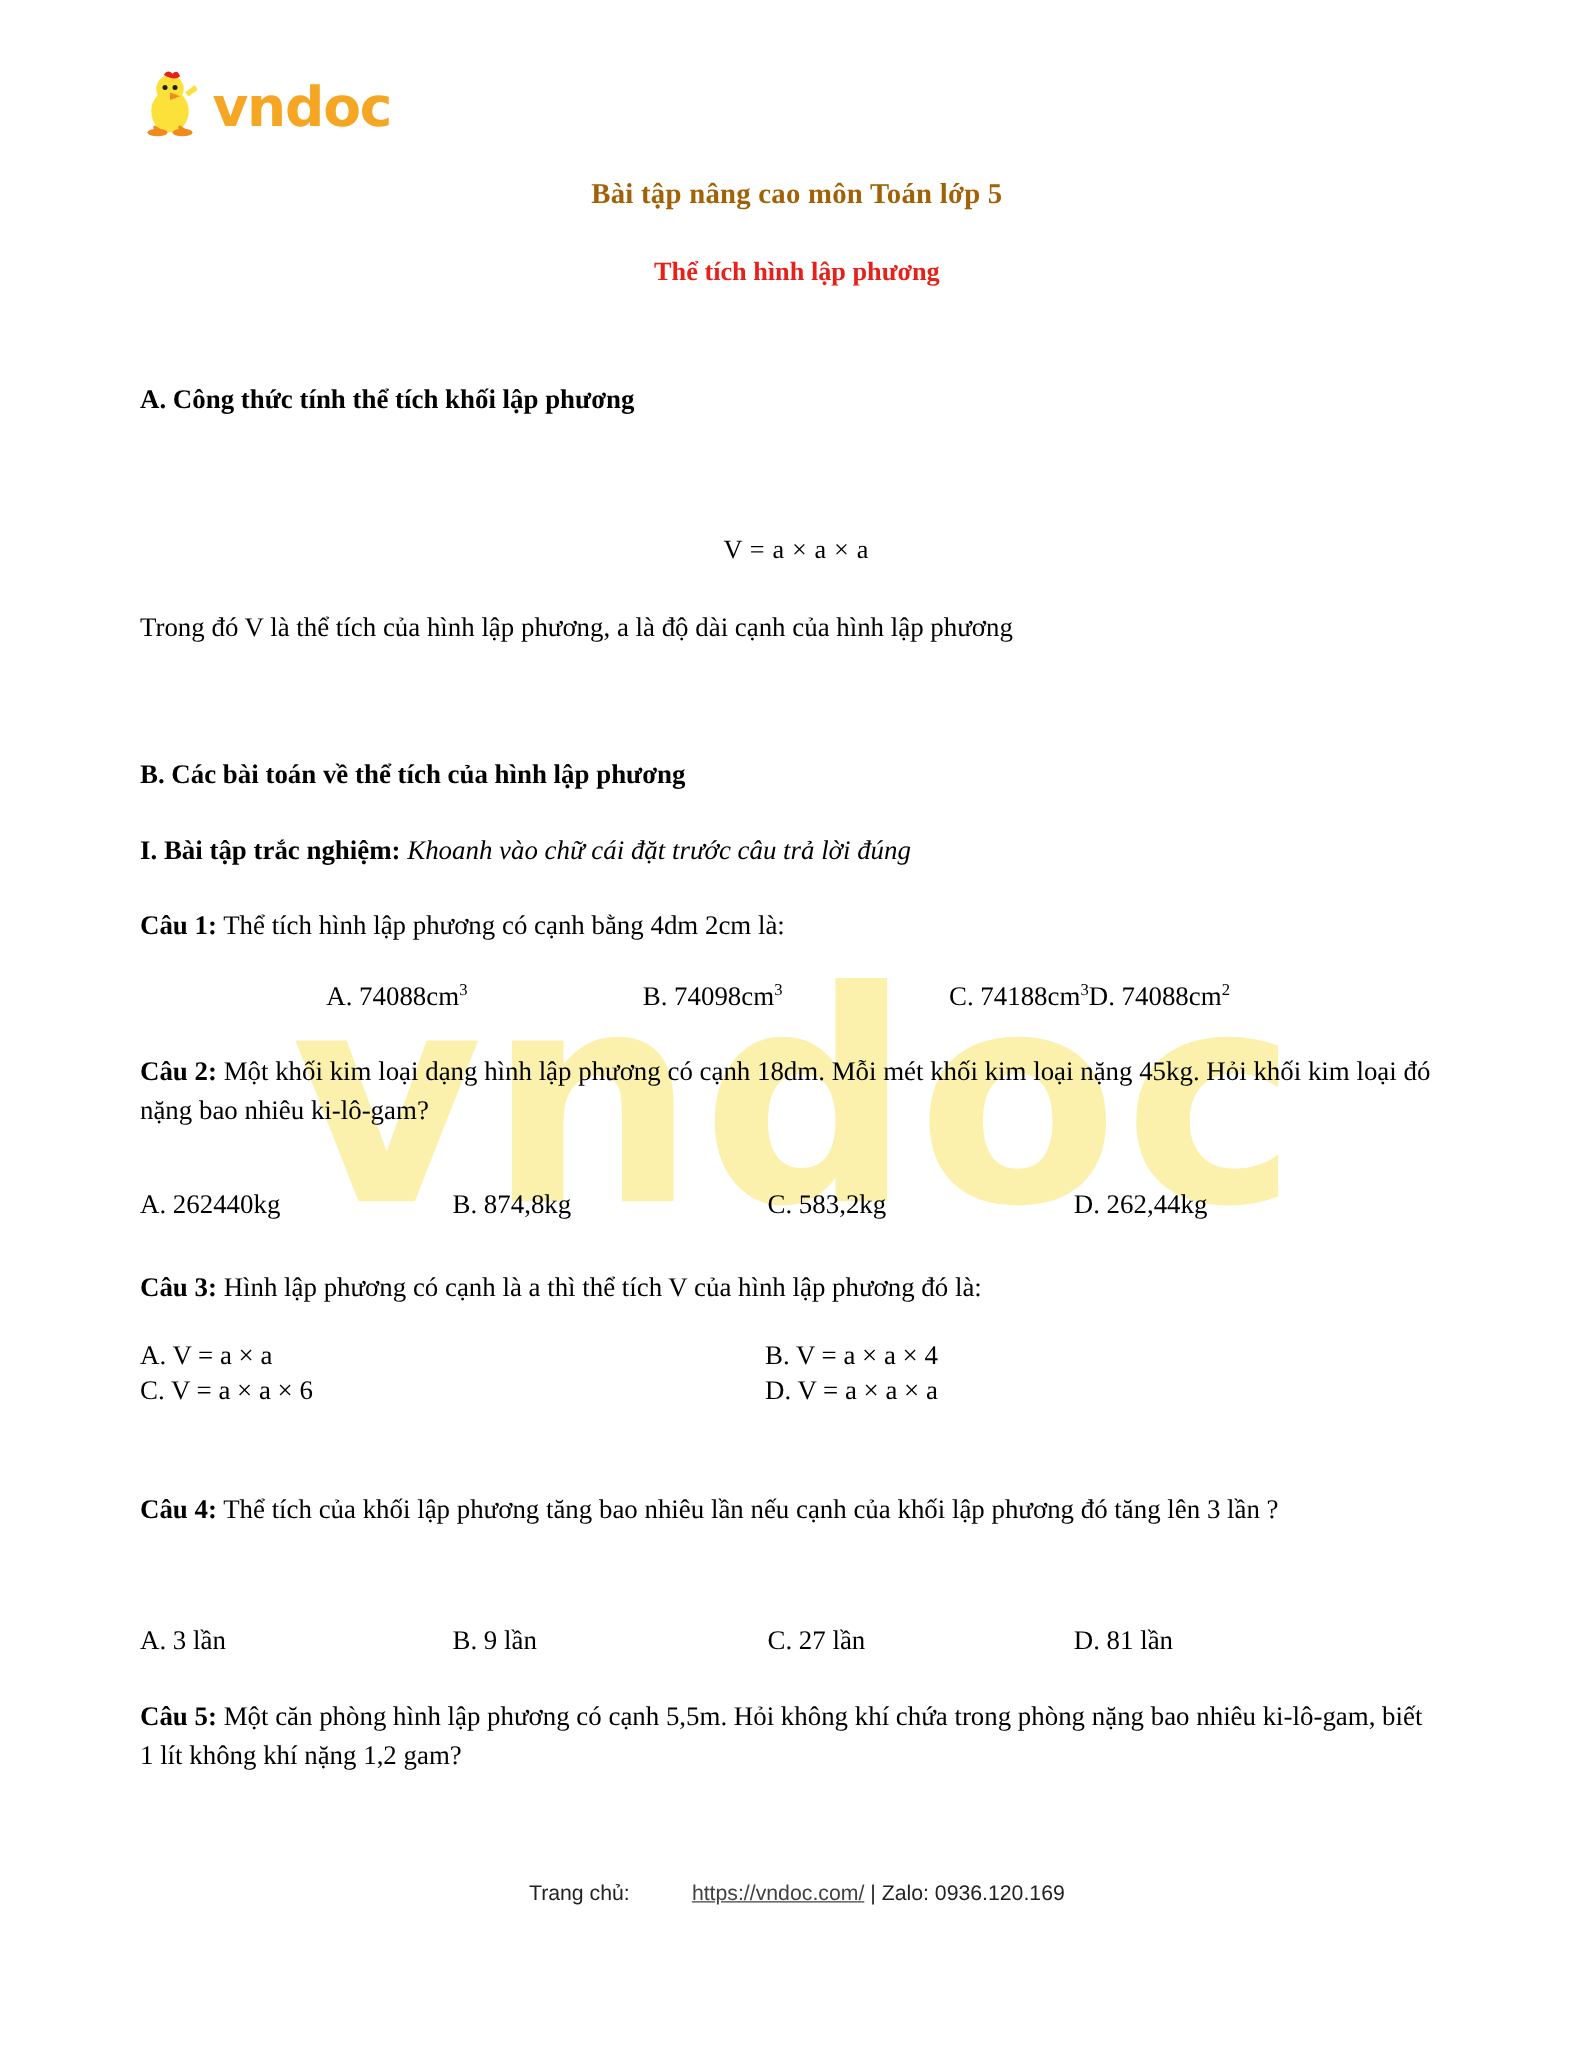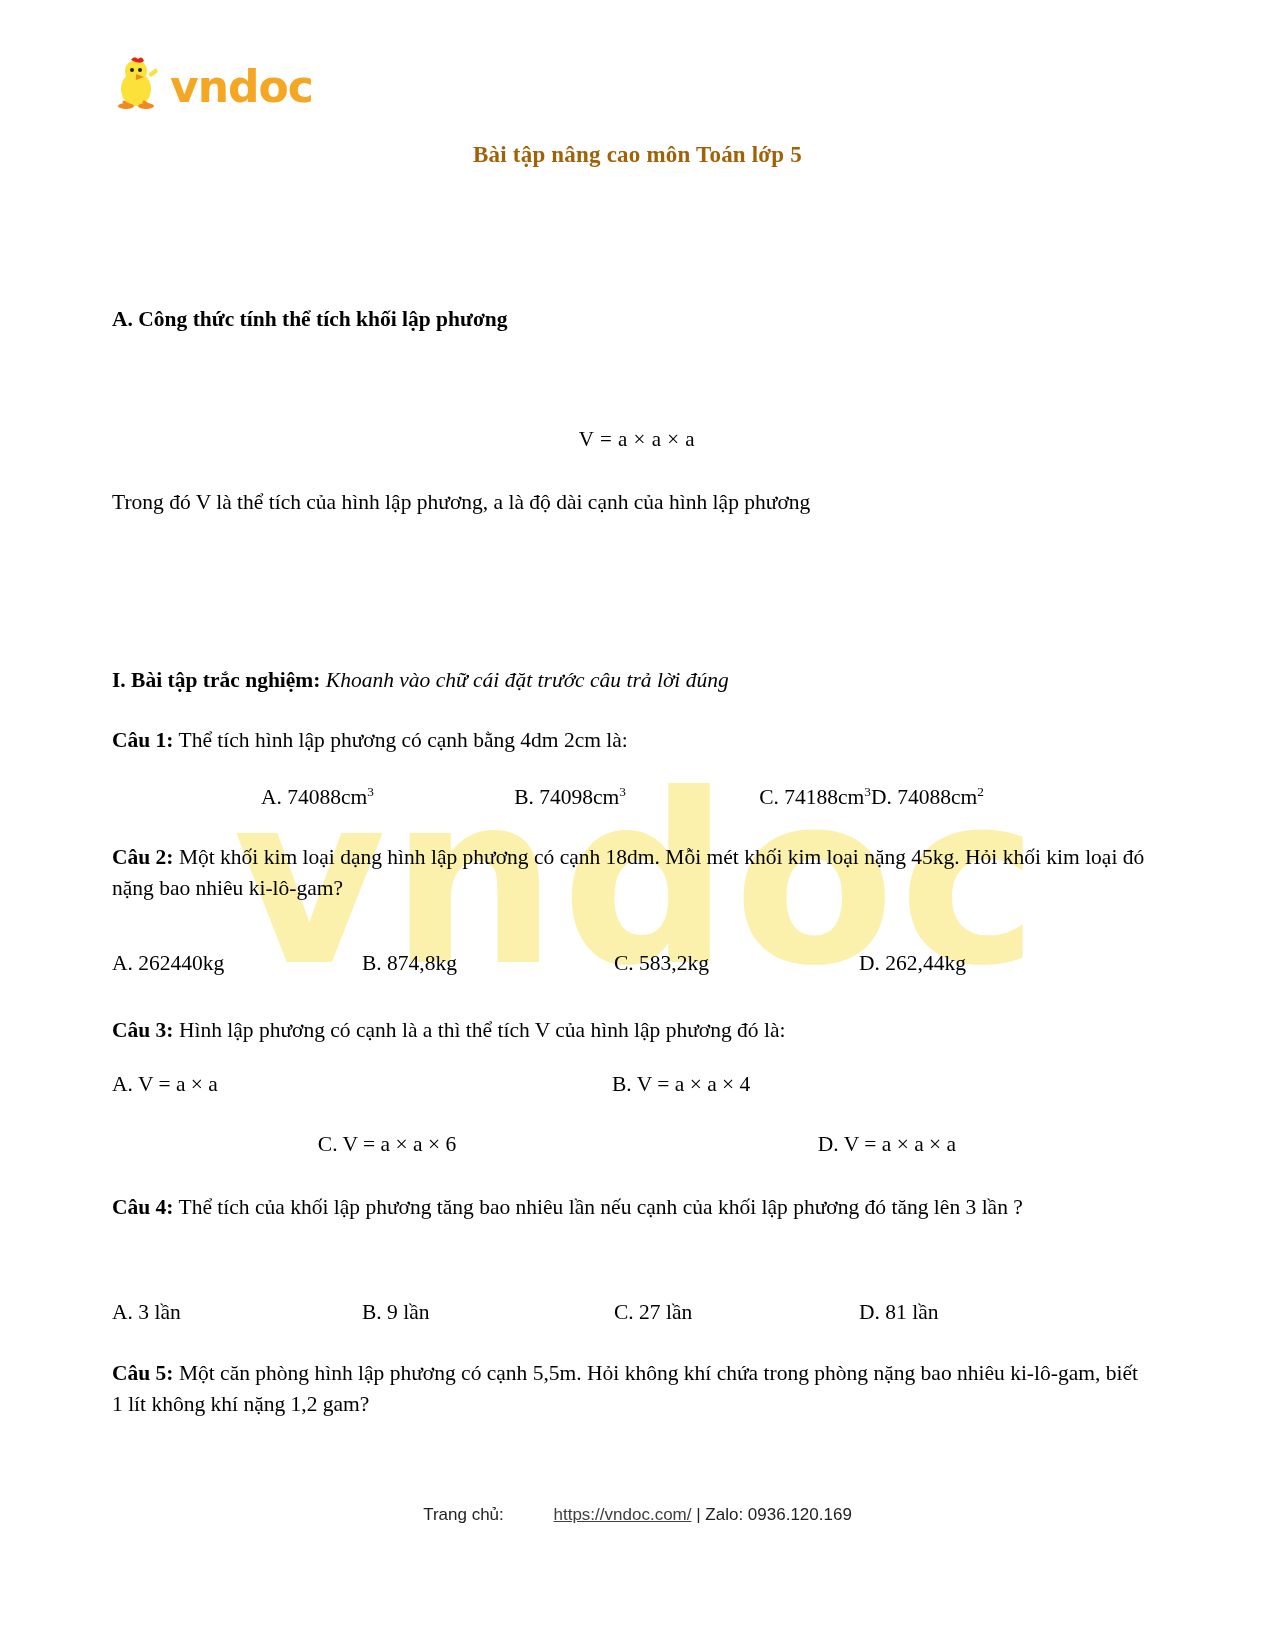--- a/index.html
+++ b/index.html
@@ -167,32 +167,34 @@
           <path d="M12 48 l6 4 m14 -4 l6 4" stroke="#f08a1e" stroke-width="3" fill="none" stroke-linecap="round"></path>
           <ellipse cx="14" cy="52" rx="8" ry="3" fill="#f08a1e"></ellipse>
           <ellipse cx="34" cy="52" rx="8" ry="3" fill="#f08a1e"></ellipse>
         </svg>
       </span>
       <span class="logo-word">vndoc</span>
     </div>
   </div>
 
   <div class="doc-title">Bài tập nâng cao môn Toán lớp 5</div>
+  <div class="doc-subtitle">Thể tích hình lập phương</div>
 
 </div>
 
 <div class="page" style="position:absolute; top:0; left:0; height:1650px; padding:0 48px;">
 
   <div class="block section-head" style="top:307px; left:112px; width:1050px;">A. Công thức tính thể tích khối lập phương</div>
 
 
   <div class="block formula" style="top:427px; left:112px; width:1050px;">V = a × a × a</div>
 
   <div class="block para" style="top:487px; left:112px; width:1050px;">Trong đó V là thể tích của hình lập phương, a là độ dài cạnh của hình lập phương</div>
 
+  <div class="block section-head" style="top:607px; left:112px; width:1050px;">B. Các bài toán về thể tích của hình lập phương</div>
 
   <div class="block para" style="top:665px; left:112px; width:1050px;">
     <span class="q-head">I. Bài tập trắc nghiệm:</span>
     <span class="italic"> <span>Khoanh vào chữ cái đặt trước câu trả lời đúng</span></span>
   </div>
 
   <div class="block para" style="top:725px; left:112px; width:1050px;">
     <span class="q-head">Câu 1:</span><span> Thể tích hình lập phương có cạnh bằng 4dm 2cm là:</span>
   </div>
   <div class="block opts opts-4" style="top:785px; left:124px; width:1050px;text-align:right;">
@@ -212,21 +214,21 @@
     <span class="opt"><span>D.</span> <span>262,44kg</span></span>
   </div>
 
   <div class="block para" style="top:1015px; left:112px; width:1050px;">
     <span class="q-head">Câu 3:</span><span> Hình lập phương có cạnh là a thì thể tích V của hình lập phương đó là:</span>
   </div>
   <div class="block opts opts-2" style="top:1072px; left:112px; width:1050px;">
     <span class="opt"><span>A.</span> <span>V = a × a</span></span>
     <span class="opt"><span>B.</span> <span>V = a × a × 4</span></span>
   </div>
-  <div class="block opts opts-2" style="top:1132px; left:112px; width:1050px;justify-content:center;">
+  <div class="block opts opts-2" style="top:1100px; left:112px; width:1050px;">
     <span class="opt"><span>C.</span> <span>V = a × a × 6</span></span>
     <span class="opt"><span>D.</span> <span>V = a × a × a</span></span>
   </div>
 
   <div class="block para" style="top:1192px; left:112px; width:1050px;">
     <span class="q-head">Câu 4:</span><span> Thể tích của khối lập phương tăng bao nhiêu lần nếu cạnh của khối lập phương đó tăng lên 3 lần ?</span>
   </div>
   <div class="block opts opts-4" style="top:1300px; left:112px; width:1050px;">
     <span class="opt"><span>A.</span> <span>3 lần</span></span>
     <span class="opt"><span>B.</span> <span>9 lần</span></span>

